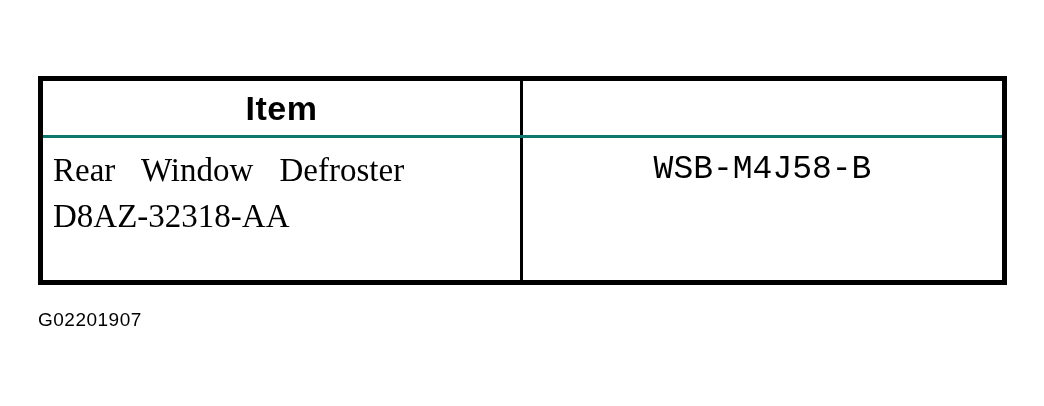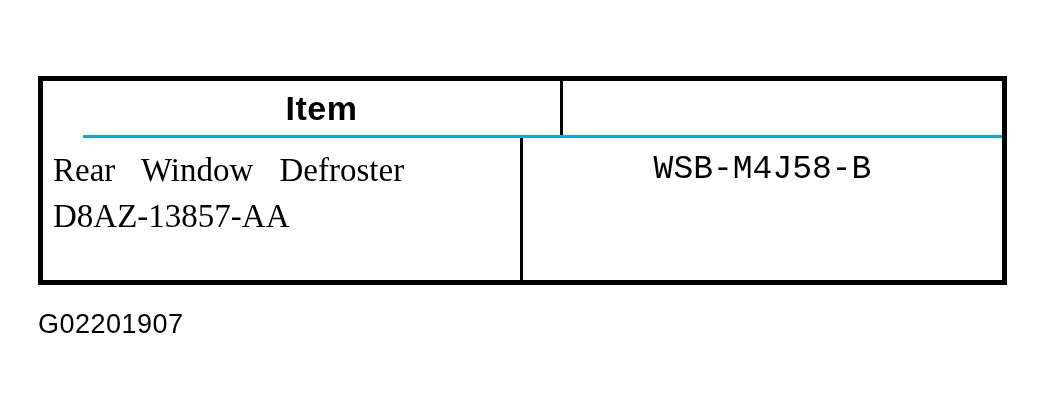--- a/index.html
+++ b/index.html
@@ -19,22 +19,21 @@
     width: 969px;
     height: 209px;
     border: 5px solid #000000;
     display: flex;
     flex-direction: column;
     background: #ffffff;
   }
   .header-row {
     display: flex;
     flex: 0 0 57px;
-    border-bottom: 3px solid #0ea5e9;
-    margin-left: 40px;
+    border-bottom: 3px solid #0f766e;
   }
   .header-cell {
     display: flex;
     align-items: center;
     justify-content: center;
     font-family: "Liberation Sans", sans-serif;
     font-weight: bold;
     font-size: 34px;
     letter-spacing: 0.5px;
   }
@@ -59,40 +58,40 @@
     text-align: center;
     font-family: Liberation Mono, monospace;
     font-size: 33px;
     line-height: 46px;
   }
   .figure-id {
     position: absolute;
     left: 38px;
     top: 309px;
     font-family: "Liberation Sans", sans-serif;
-    font-size: 27px;
+    font-size: 19px;
     font-weight: 500;
     letter-spacing: 0.5px;
   }
 </style>
 </head>
 <body>
 
 <div class="doc-page">
 
   <div class="spec-table">
 
     <div class="header-row">
       <div class="header-cell col-left">Item</div>
     </div>
 
     <div class="body-row">
       <div class="item-cell">
         <div>Rear Window Defroster</div>
-        <div>D8AZ-13857-AA</div>
+        <div>D8AZ-32318-AA</div>
       </div>
       <div class="spec-cell">WSB-M4J58-B</div>
     </div>
 
   </div>
 
   <div class="figure-id">G02201907</div>
 
 </div>
 

